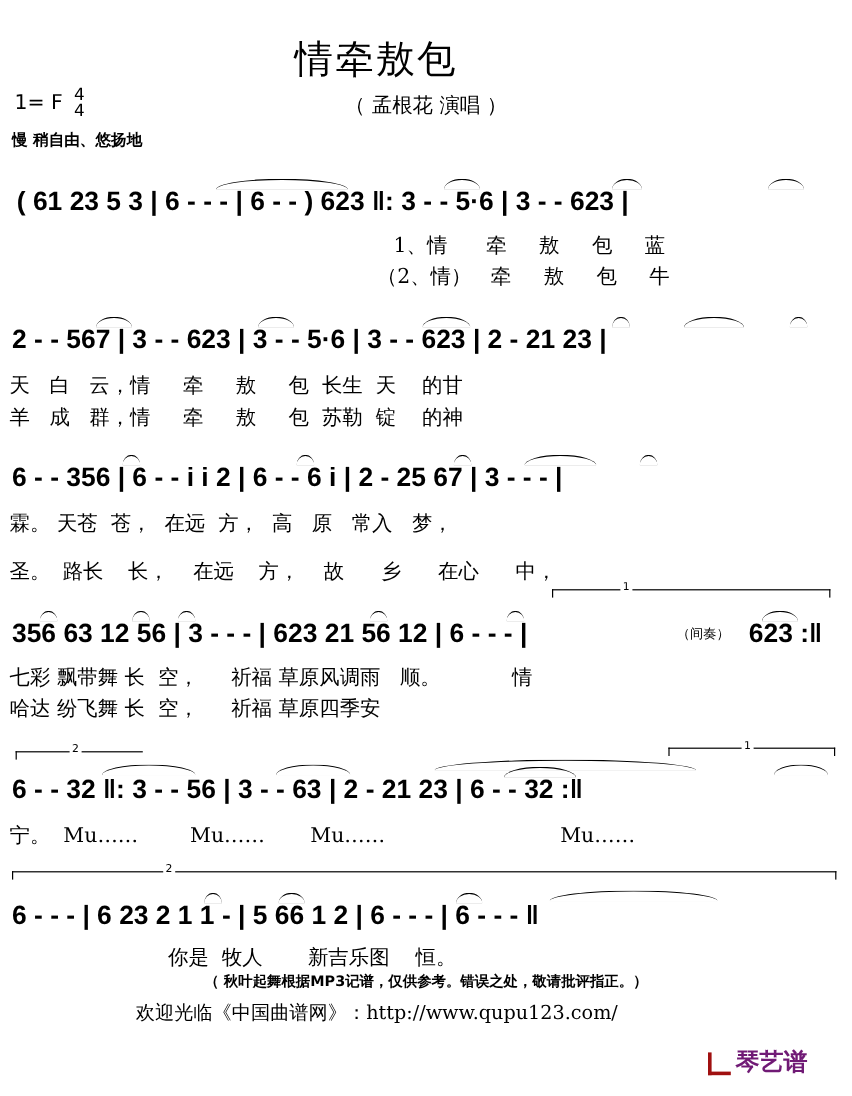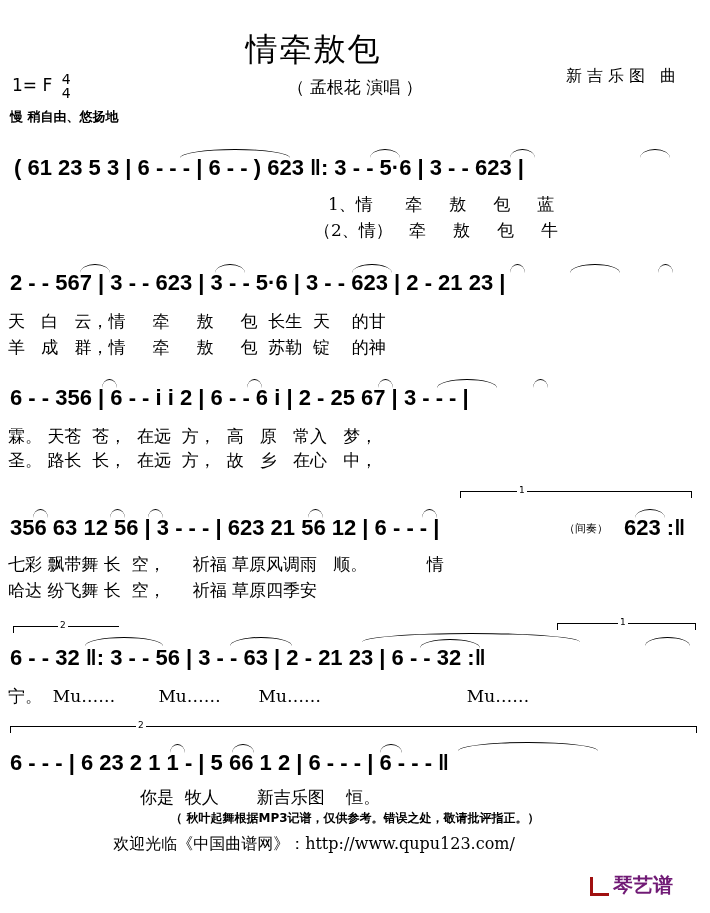--- a/index.html
+++ b/index.html
@@ -32,21 +32,20 @@
 <div class="abs singer">（ 孟根花 演唱 ）</div>
 <div class="abs key">
   <span>1= F</span>
   <span class="frac">
     <span>4</span>
     <span>4</span>
   </span>
 </div>
 <div class="abs tempo">慢 稍自由、悠扬地</div>
 <div class="abs credits">
-  <div>新吉乐图  曲</div>
 </div>
 
 <div class="line" style="top:155px;">
   <div class="slur" style="left:180px;top:-6px;width:110px;"></div>
   <div class="slur" style="left:370px;top:-6px;width:30px;"></div>
   <div class="slur" style="left:510px;top:-6px;width:25px;"></div>
   <div class="slur" style="left:640px;top:-6px;width:30px;"></div>
   <div class="notes" style="left:14px;top:0;">( 61 23 5 3 | 6 - - - | 6 - - ) 623 ‖: 3 - - 5·6 | 3 - - 623 |</div>
   <div class="lyr" style="left:328px;top:38px;">1、情      牵     敖     包     蓝</div>
   <div class="lyr" style="left:314px;top:64px;">（2、情）   牵     敖     包     牛</div>
@@ -65,21 +64,21 @@
 </div>
 
 <div class="line" style="top:385px;">
   <div class="slur" style="left:102px;top:-6px;width:15px;"></div>
   <div class="slur" style="left:247px;top:-6px;width:15px;"></div>
   <div class="slur" style="left:378px;top:-6px;width:15px;"></div>
   <div class="slur" style="left:437px;top:-6px;width:60px;"></div>
   <div class="slur" style="left:533px;top:-6px;width:15px;"></div>
   <div class="notes" style="left:10px;top:0;">6 - - 356 | 6 - - i i 2 | 6 - - 6 i | 2 - 25 67 | 3 - - - |</div>
   <div class="lyr" style="left:8px;top:40px;">霖。 天苍  苍，  在远  方，  高   原   常入   梦，</div>
-  <div class="lyr" style="left:8px;top:64px;">圣。 路长  长，  在远  方，  故   乡   在心   中，</div>
+  <div class="lyr" style="left:8px;top:80px;font-family:Liberation Mono, monospace;">圣。 路长  长，  在远  方，  故   乡   在心   中，</div>
 </div>
 
 <div class="line" style="top:515px;">
   <div class="bracket" style="left:460px;top:-24px;width:230px;">
     <span class="bracket-label" style="left:56px;">1</span>
   </div>
   <div class="slur" style="left:33px;top:-6px;width:15px;"></div>
   <div class="slur" style="left:110px;top:-6px;width:15px;"></div>
   <div class="slur" style="left:148px;top:-6px;width:15px;"></div>
   <div class="slur" style="left:308px;top:-6px;width:15px;"></div>

